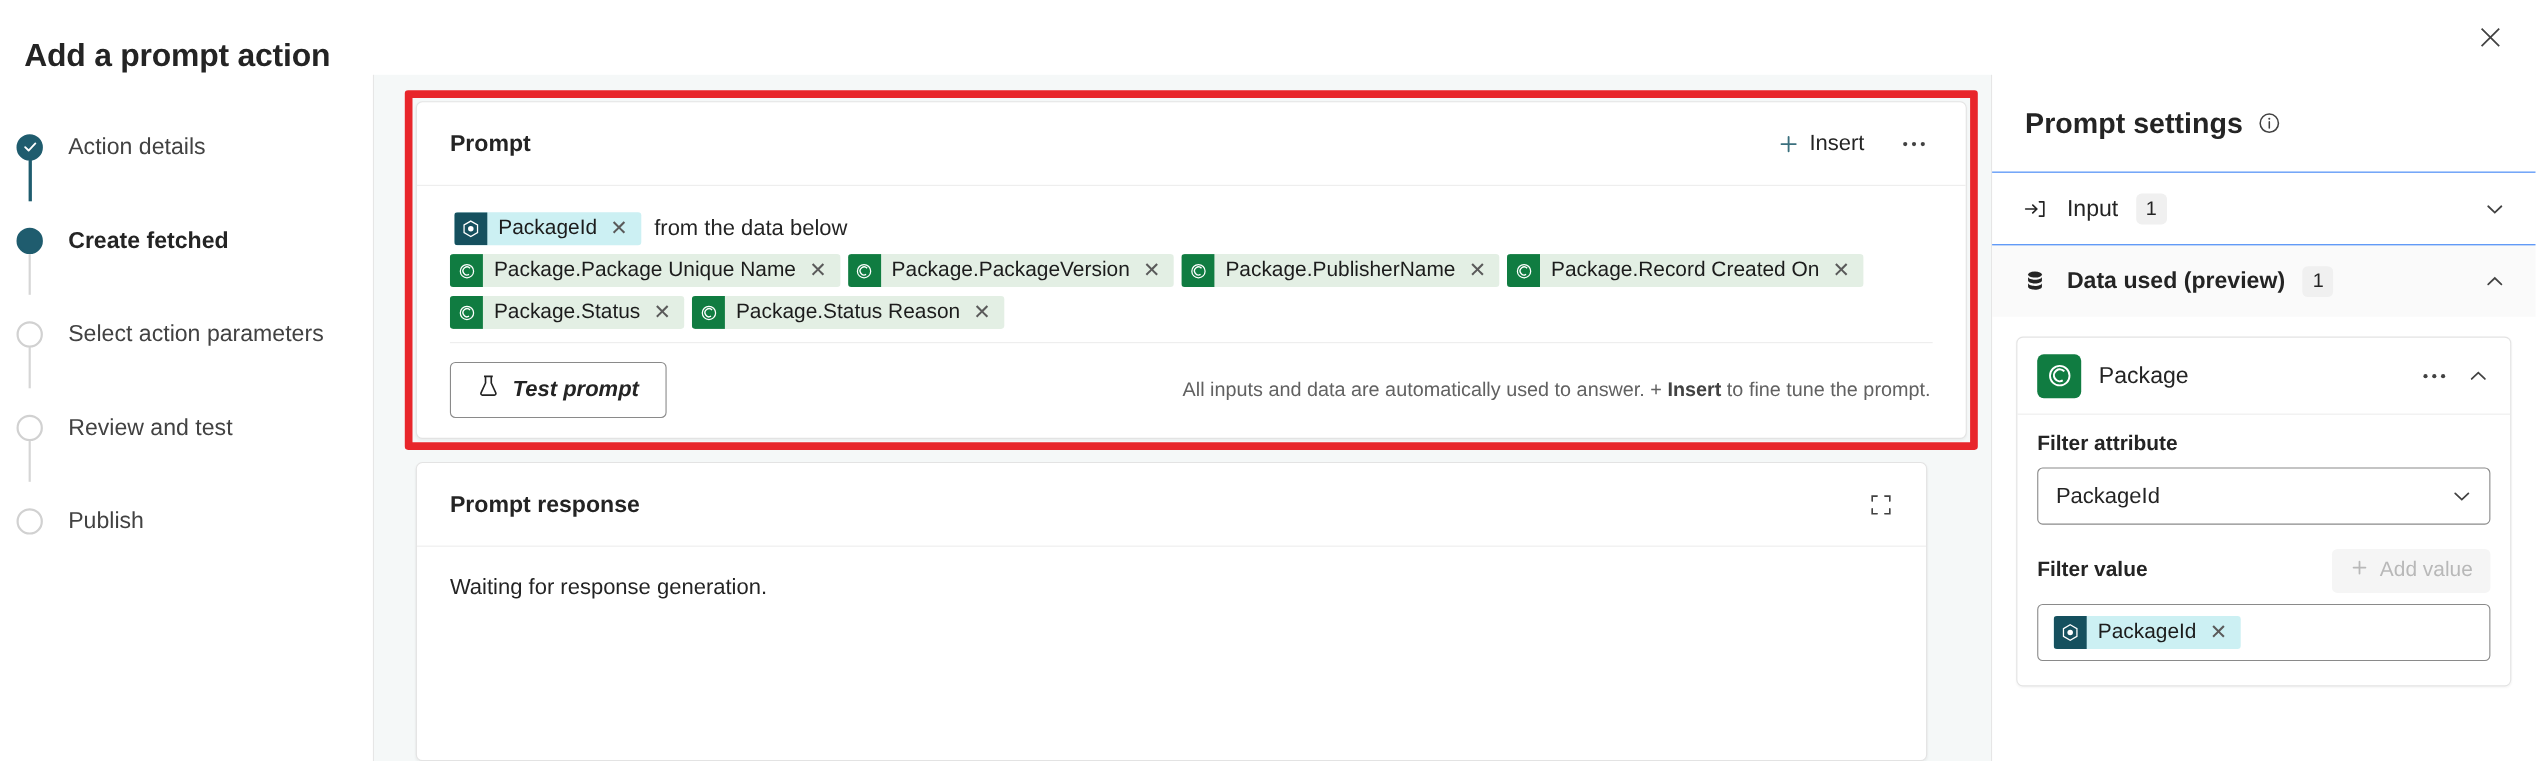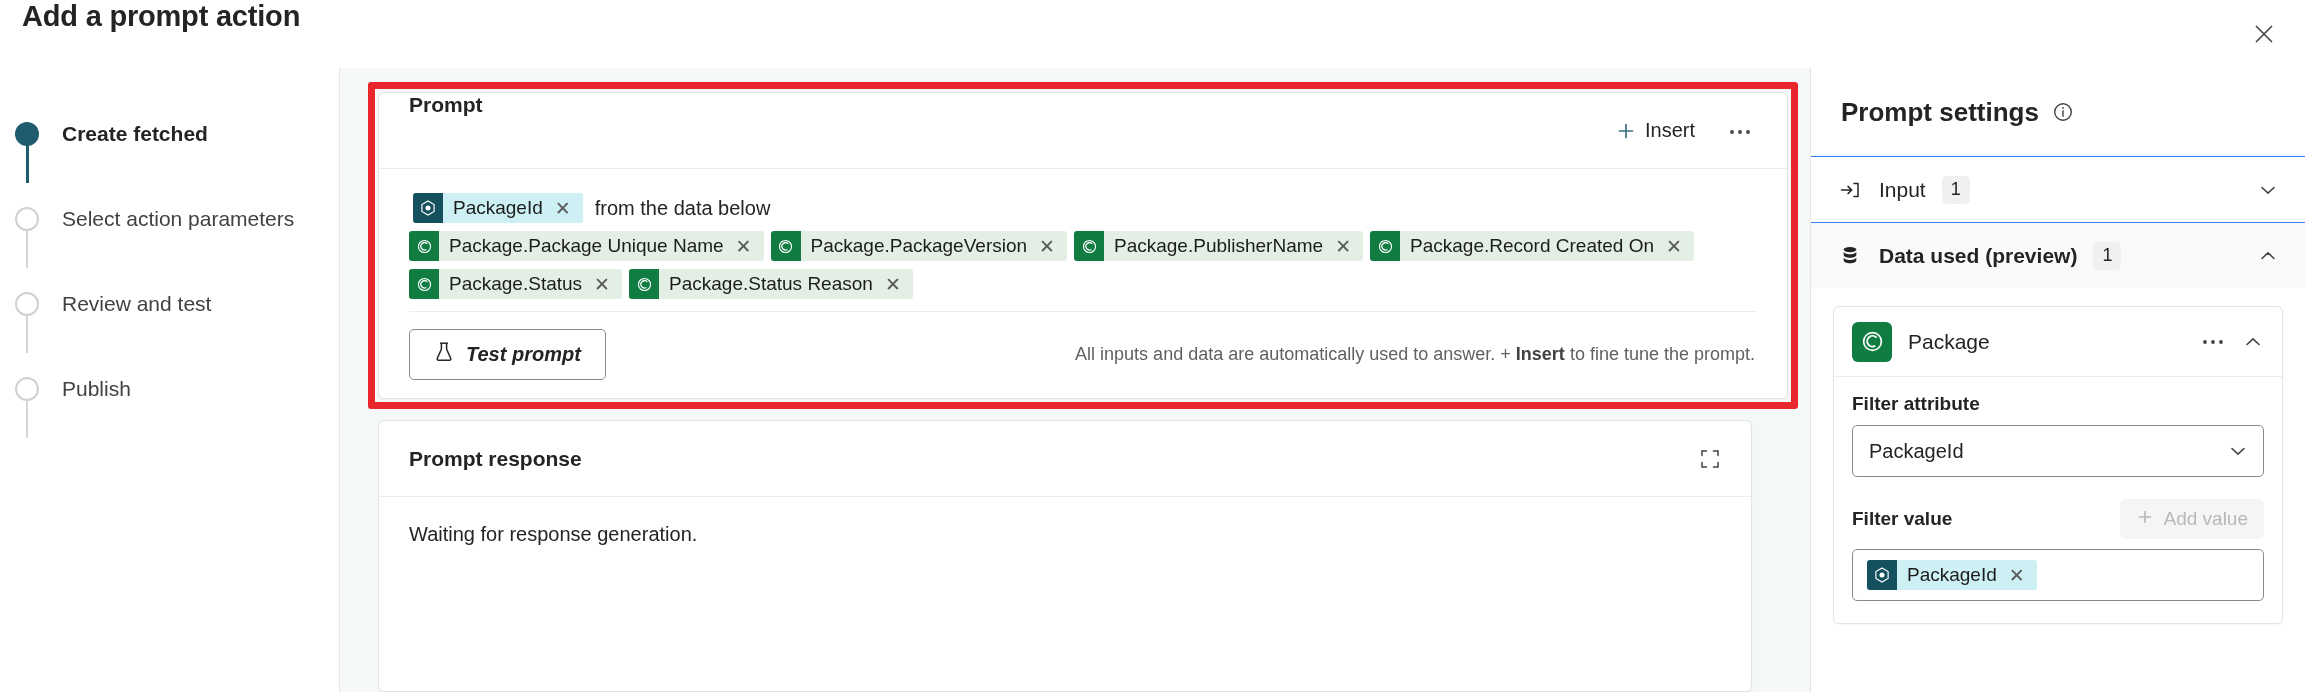--- a/index.html
+++ b/index.html
@@ -8,21 +8,21 @@
     font-family: "Liberation Sans", sans-serif;
     background: #ffffff;
     overflow: hidden;
     color: #242424;
   }
 
   
   .topbar {
     position: absolute; top: 0; left: 0; width: 2305px; height: 68px;
     background: #ffffff;
-    display: flex; align-items: flex-start;
+    display: flex; align-items: flex-end;
   }
   .topbar-title {
     margin-left: 22px;
     font-size: 29px; font-weight: 600; color: #242424;
     letter-spacing: -0.2px;
   }
   .close-btn {
     position: absolute; right: 18px; top: 11px;
     width: 46px; height: 46px;
     display: flex; align-items: center; justify-content: center;
@@ -99,21 +99,21 @@
     background: #ffffff;
     border: 1px solid #e3e3e3;
     border-radius: 6px;
     box-shadow: 0 1px 2px rgba(0,0,0,0.04);
   }
   .prompt-card {
     left: 38px; top: 24px; width: 1410px; height: 307px;
   }
   .card-head {
     height: 76px;
-    display: flex; 
+    display: flex; align-items: center;
     padding: 0 30px 0 30px;
     border-bottom: 1px solid #ededed;
     position: relative;
   }
   .card-head-title {
     font-size: 21px; font-weight: 600; color: #242424;
   }
   .head-actions {
     margin-left: auto; display: flex; align-items: center; gap: 22px;
   }
@@ -297,20 +297,30 @@
     <svg width="24" height="24" viewBox="0 0 24 24" fill="none" stroke="currentColor" stroke-width="1.6">
       <path d="M4 4 L20 20 M20 4 L4 20"></path>
     </svg>
   </div>
 </div>
 
 <div class="body-area">
 
   <div class="stepper">
 
+    <div class="step is-done">
+      <div class="step-marker">
+        <div class="dot done">
+          <svg width="13" height="13" viewBox="0 0 14 14" fill="none" stroke="#ffffff" stroke-width="1.8" stroke-linecap="round" stroke-linejoin="round">
+            <path d="M2 7.3 L5.4 10.6 L12 3.6"></path>
+          </svg>
+        </div>
+      </div>
+      <div class="step-label">Action details</div>
+    </div>
     <div class="connector active" style="top:66px; height:49px;"></div>
 
     <div class="step is-current">
       <div class="step-marker">
         <div class="dot current"></div>
       </div>
       <div class="step-label">Create fetched</div>
     </div>
     <div class="connector" style="top:151px; height:49px;"></div>
 

